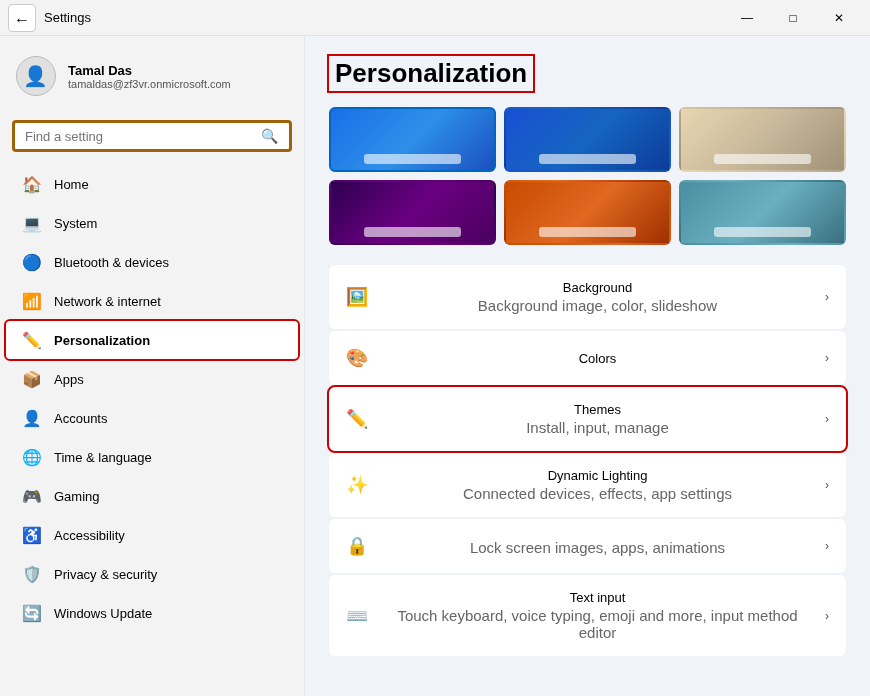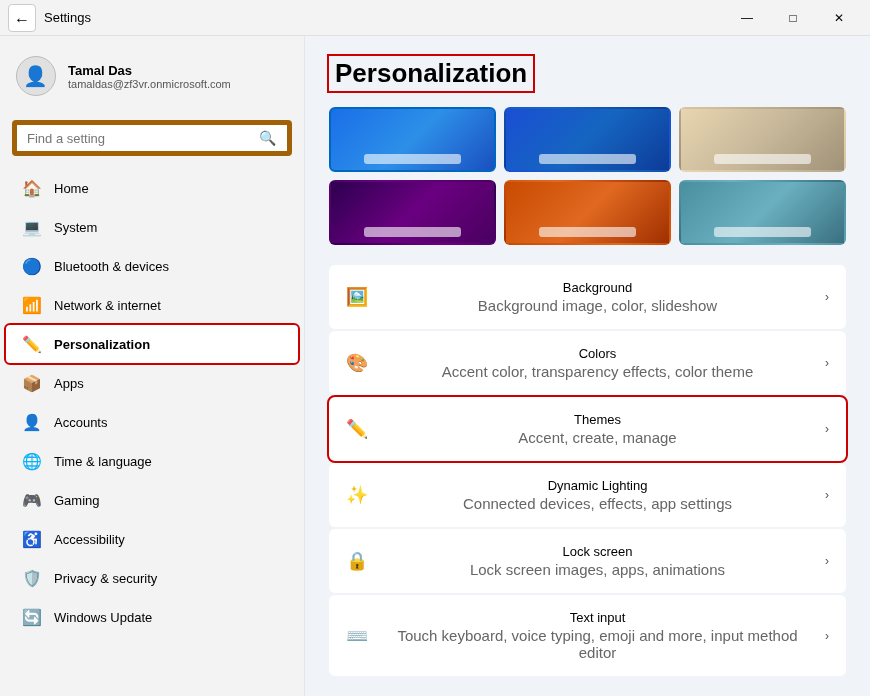--- a/index.html
+++ b/index.html
@@ -90,21 +90,21 @@
     .user-info { display: flex; flex-direction: column; }
     .user-name { font-size: 13px; font-weight: 600; }
     .user-email { font-size: 11px; color: #555; }
 
     
     .search-box {
       margin: 4px 12px 12px 12px;
       display: flex;
       align-items: center;
       background: white;
-      border: 5px solid #a16207;
+      border: 3px solid #a16207;
       border-radius: 4px;
       padding: 5px 10px;
       gap: 6px;
     }
     .search-box input {
       border: none; outline: none;
       font-size: 13px;
       flex: 1;
       background: transparent;
     }
@@ -347,44 +347,42 @@
     <div class="settings-item-text">
       <div class="settings-item-title">Background</div>
       <div class="settings-item-desc">Background image, color, slideshow</div>
     </div>
     <span class="chevron">›</span>
   </div>
         <div class="settings-item">
     <div class="settings-item-icon">🎨</div>
     <div class="settings-item-text">
       <div class="settings-item-title">Colors</div>
-      <div class="settings-item-desc">Accent color, transparency effects, color theme</div>
     </div>
     <span class="chevron">›</span>
   </div>
         <div class="settings-item highlighted">
     <div class="settings-item-icon">✏️</div>
     <div class="settings-item-text">
       <div class="settings-item-title">Themes</div>
-      <div class="settings-item-desc">Accent, create, manage</div>
+      <div class="settings-item-desc">Install, input, manage</div>
     </div>
     <span class="chevron">›</span>
   </div>
         <div class="settings-item">
     <div class="settings-item-icon">✨</div>
     <div class="settings-item-text">
       <div class="settings-item-title">Dynamic Lighting</div>
       <div class="settings-item-desc">Connected devices, effects, app settings</div>
     </div>
     <span class="chevron">›</span>
   </div>
         <div class="settings-item">
     <div class="settings-item-icon">🔒</div>
     <div class="settings-item-text">
-      <div class="settings-item-title">Lock screen</div>
       <div class="settings-item-desc">Lock screen images, apps, animations</div>
     </div>
     <span class="chevron">›</span>
   </div>
         <div class="settings-item">
     <div class="settings-item-icon">⌨️</div>
     <div class="settings-item-text">
       <div class="settings-item-title">Text input</div>
       <div class="settings-item-desc">Touch keyboard, voice typing, emoji and more, input method editor</div>
     </div>

